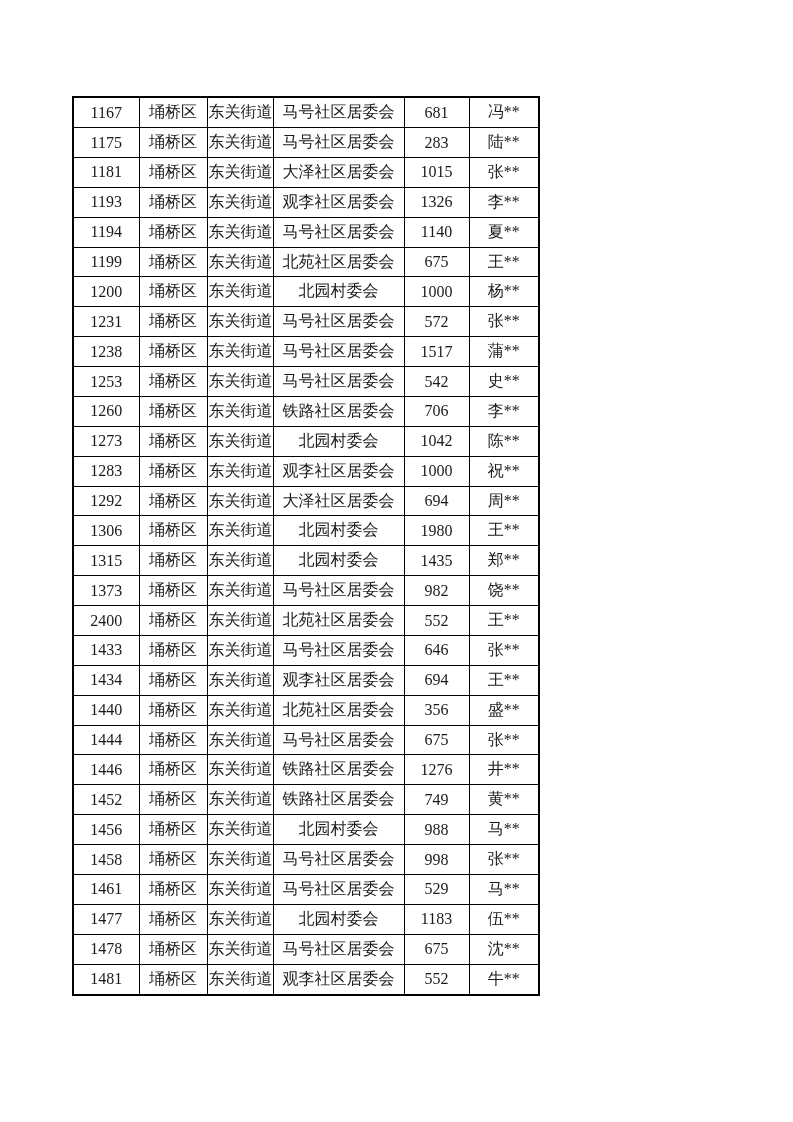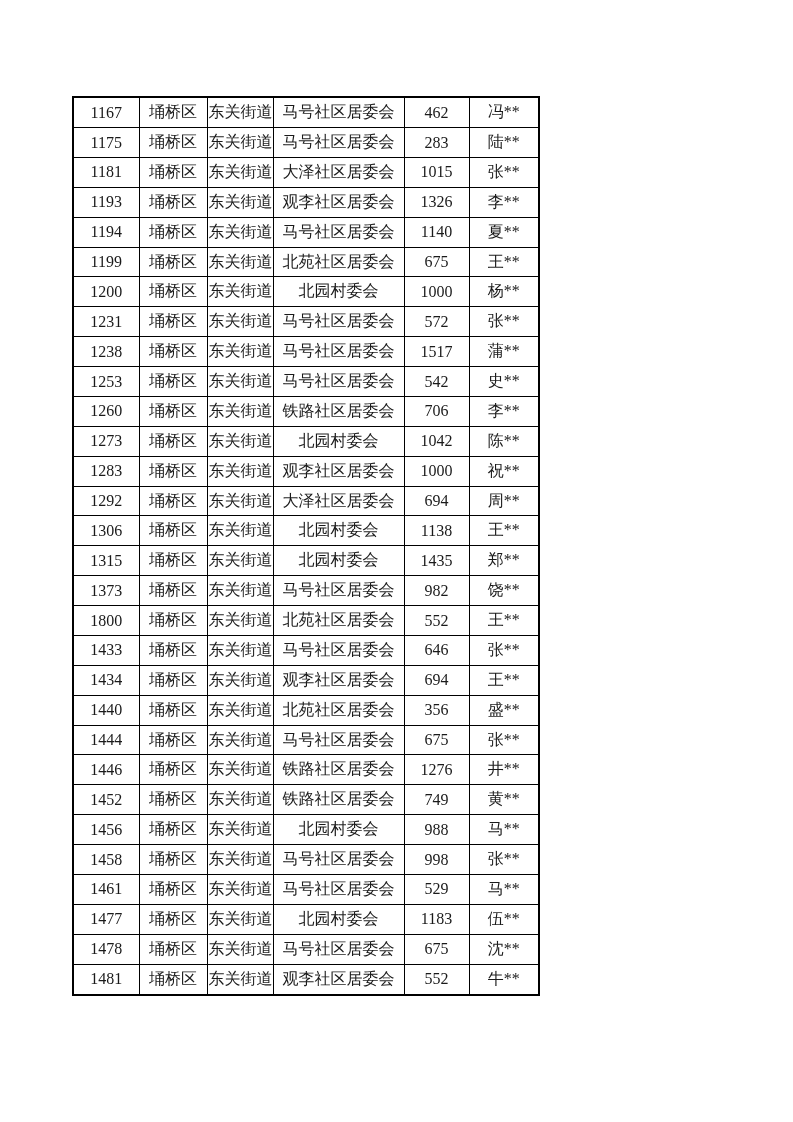--- a/index.html
+++ b/index.html
@@ -49,21 +49,21 @@
       <col style="width:131px">
       <col style="width:65px">
       <col style="width:70px">
     </colgroup>
     <tbody>
         <tr>
           <td>1167</td>
           <td>埇桥区</td>
           <td>东关街道</td>
           <td>马号社区居委会</td>
-          <td>462</td>
+          <td>681</td>
           <td>冯**</td>
         </tr>
         <tr>
           <td>1175</td>
           <td>埇桥区</td>
           <td>东关街道</td>
           <td>马号社区居委会</td>
           <td>283</td>
           <td>陆**</td>
         </tr>
@@ -161,41 +161,41 @@
           <td>东关街道</td>
           <td>大泽社区居委会</td>
           <td>694</td>
           <td>周**</td>
         </tr>
         <tr>
           <td>1306</td>
           <td>埇桥区</td>
           <td>东关街道</td>
           <td>北园村委会</td>
-          <td>1138</td>
+          <td>1980</td>
           <td>王**</td>
         </tr>
         <tr>
           <td>1315</td>
           <td>埇桥区</td>
           <td>东关街道</td>
           <td>北园村委会</td>
           <td>1435</td>
           <td>郑**</td>
         </tr>
         <tr>
           <td>1373</td>
           <td>埇桥区</td>
           <td>东关街道</td>
           <td>马号社区居委会</td>
           <td>982</td>
           <td>饶**</td>
         </tr>
         <tr>
-          <td>1800</td>
+          <td>2400</td>
           <td>埇桥区</td>
           <td>东关街道</td>
           <td>北苑社区居委会</td>
           <td>552</td>
           <td>王**</td>
         </tr>
         <tr>
           <td>1433</td>
           <td>埇桥区</td>
           <td>东关街道</td>

